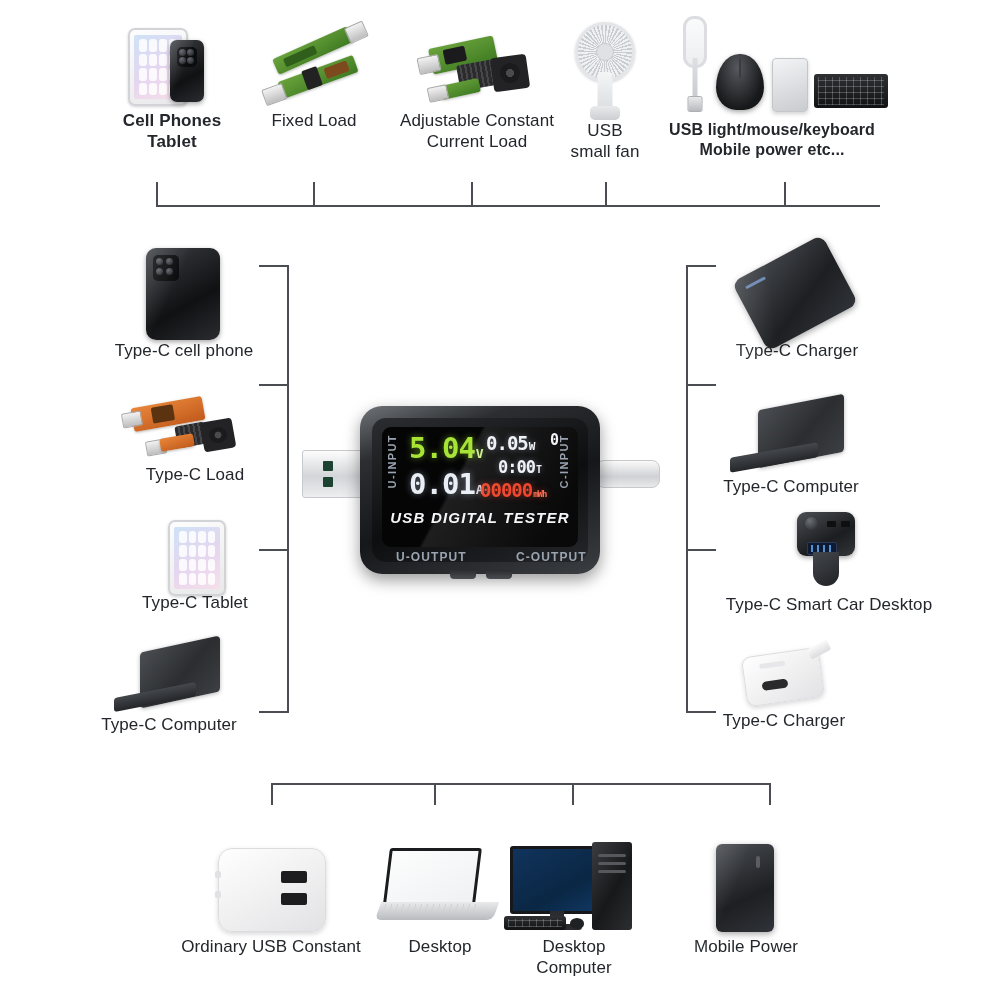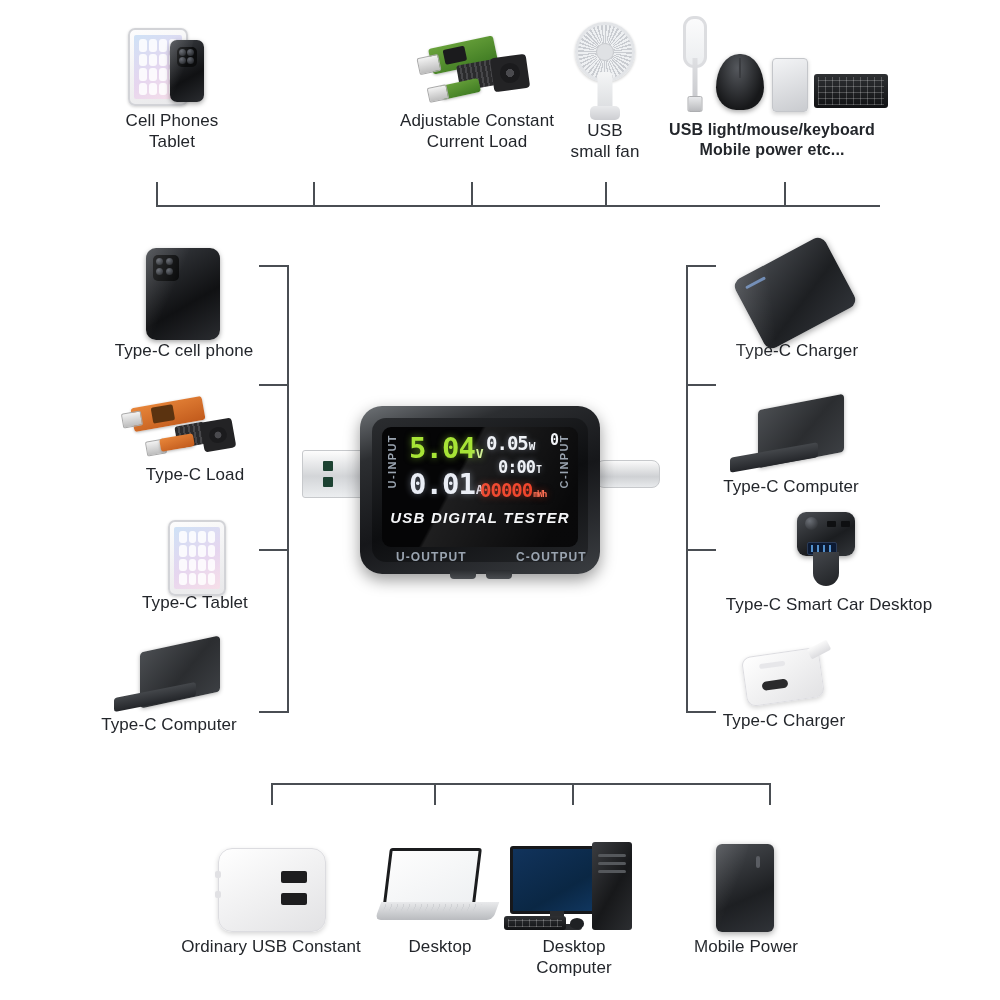--- a/index.html
+++ b/index.html
@@ -276,21 +276,21 @@
   .dev-port{
     position:absolute;top:172px;width:26px;height:9px;border-radius:0 0 4px 4px;
     background:linear-gradient(180deg,#2a2c2f,#4a4d51);
   }
 </style>
 </head>
 <body>
 
 <div class="stage">
 
-  <div class="node" style="left:106px;top:22px;width:132px;">
+  <div class="node" style="left:106px;top:22px;width:132px;font-weight:bold;">
     <div class="art" style="height:88px;">
       <div class="tablet" style="position:absolute;left:22px;top:6px;width:56px;height:74px;">
         <div class="scr">
             <div class="dotgrid">
           <i></i>
               <i></i>
               <i></i>
               <i></i>
               <i></i>
               <i></i>
@@ -313,20 +313,34 @@
             <i style="left:10px;top:2px;"></i>
           <i style="left:2px;top:10px;"></i>
             <i style="left:10px;top:10px;"></i>
         </div>
       </div>
     </div>
     <div class="label">Cell Phones
 Tablet</div>
   </div>
 
+  <div class="node" style="left:252px;top:22px;width:124px;">
+    <div class="art" style="height:88px;">
+      <div class="pcbgreen" style="position:absolute;left:20px;top:20px;width:82px;height:17px;transform:rotate(-24deg);">
+        <span class="usbplug" style="right:-16px;top:1px;width:18px;height:15px;"></span>
+        <span style="position:absolute;left:10px;top:4px;width:34px;height:9px;background:#2f5f1a;border-radius:2px;"></span>
+      </div>
+      <div class="pcbgreen" style="position:absolute;left:26px;top:46px;width:80px;height:18px;transform:rotate(-20deg);">
+        <span class="usbplug" style="left:-18px;top:2px;width:20px;height:15px;"></span>
+        <span style="position:absolute;left:26px;top:-2px;width:16px;height:20px;background:#222;border-radius:2px;"></span>
+        <span style="position:absolute;left:48px;top:3px;width:24px;height:11px;background:#7d4a1e;border-radius:2px;"></span>
+      </div>
+    </div>
+    <div class="label">Fixed Load</div>
+  </div>
 
   <div class="node" style="left:388px;top:22px;width:178px;text-align:center;">
     <div class="art" style="height:88px;">
       <div class="pcbgreen" style="position:absolute;left:42px;top:20px;width:66px;height:26px;transform:rotate(-12deg);">
         <span style="position:absolute;left:14px;top:4px;width:22px;height:15px;background:#1b1b1d;border-radius:2px;"></span>
       </div>
       <div class="heatsink" style="left:70px;top:40px;width:40px;height:26px;transform:rotate(-10deg);"></div>
       <div class="fanblk" style="left:104px;top:34px;width:36px;height:34px;transform:rotate(-8deg);"></div>
       <div class="usbplug" style="left:30px;top:34px;width:20px;height:15px;transform:rotate(-12deg);"></div>
       <div class="pcbgreen" style="position:absolute;left:52px;top:60px;width:40px;height:14px;transform:rotate(-12deg);"></div>

